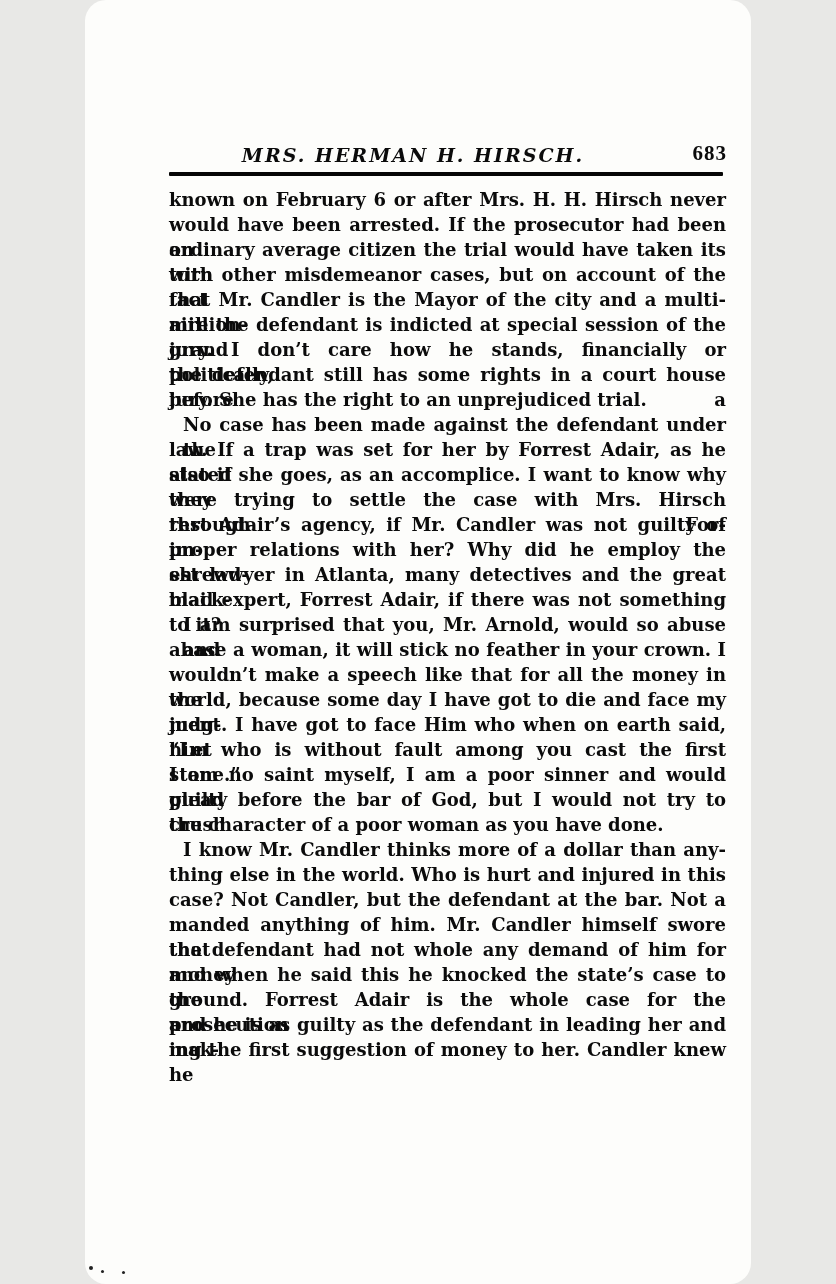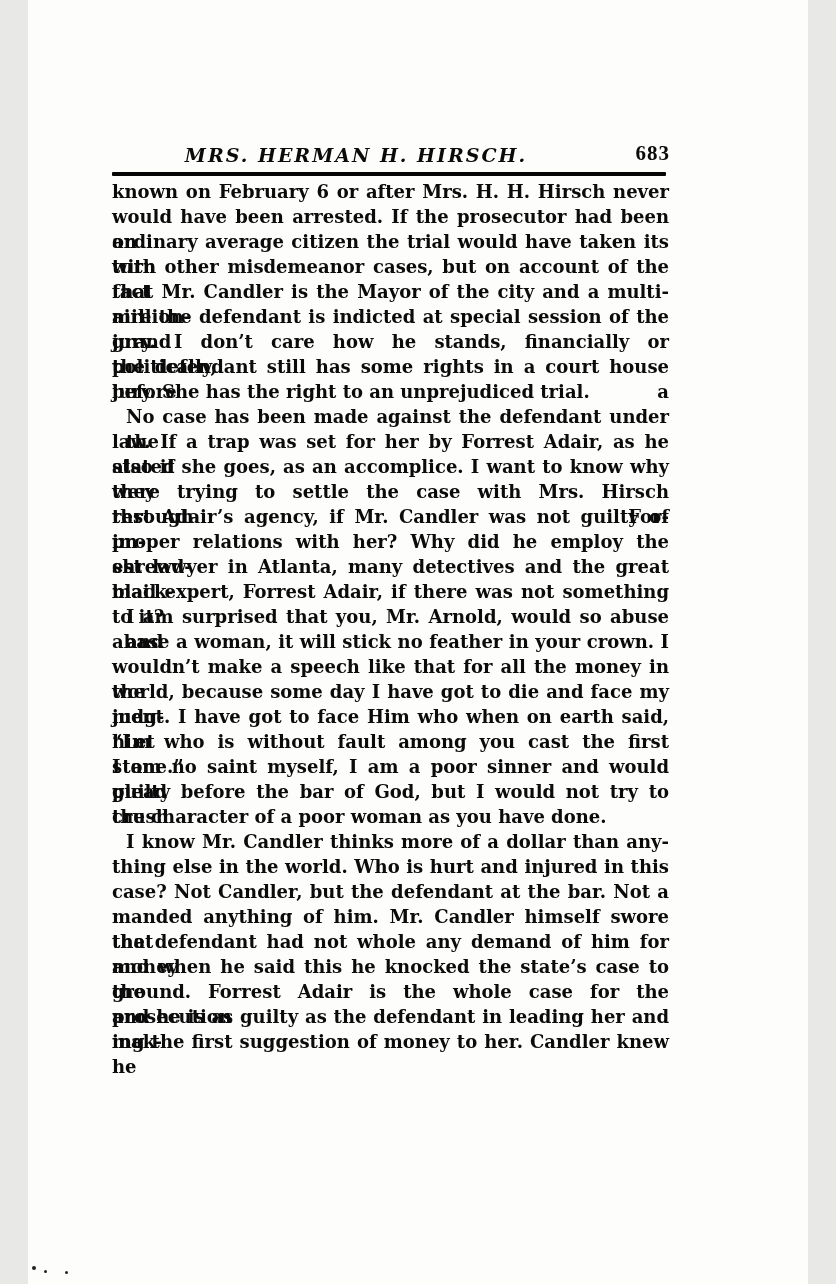--- a/index.html
+++ b/index.html
@@ -1,44 +1,45 @@
 <!DOCTYPE html>
 <html><head>
 <meta charset="utf-8">
 <style>
   html,body{margin:0;padding:0;background:#e8e8e6;}
   .page{
     position:relative;
-    width:780px;height:1284px;
+    width:666px;height:1284px;
     margin:0 auto;
     background:#fdfdfb;
     overflow:hidden;
     font-family:"DejaVu Serif","Liberation Serif",serif;
     color:#0b0b0b;
+    border-radius:21px;
   }
   .header-row{
     position:absolute;left:84px;top:144px;width:558px;height:26px;
   }
   .running-title{
     position:absolute;left:0;right:70px;top:0;
     text-align:center;
     font-style:italic;font-weight:bold;
     font-size:19px;letter-spacing:2px;
     white-space:nowrap;
   }
   .page-number{
     position:absolute;right:0;top:-3px;
     font-weight:bold;font-size:21px;letter-spacing:1px;font-family:Liberation Serif, serif;
   }
   .header-rule{
     position:absolute;left:84px;top:172px;width:554px;height:4px;
     background:#050505;border-radius:1px;
   }
   .text-body{
-    position:absolute;left:84px;top:179px;width:557px;
+    position:absolute;left:84px;top:187px;width:557px;
     font-weight:bold;font-size:18px;
   }
   .line{
     height:25px;line-height:25px;
     text-align:justify;
     text-align-last:justify;
     white-space:normal;
   }
   .line.indent{padding-left:14px;}
   .line.last{text-align-last:left;}

